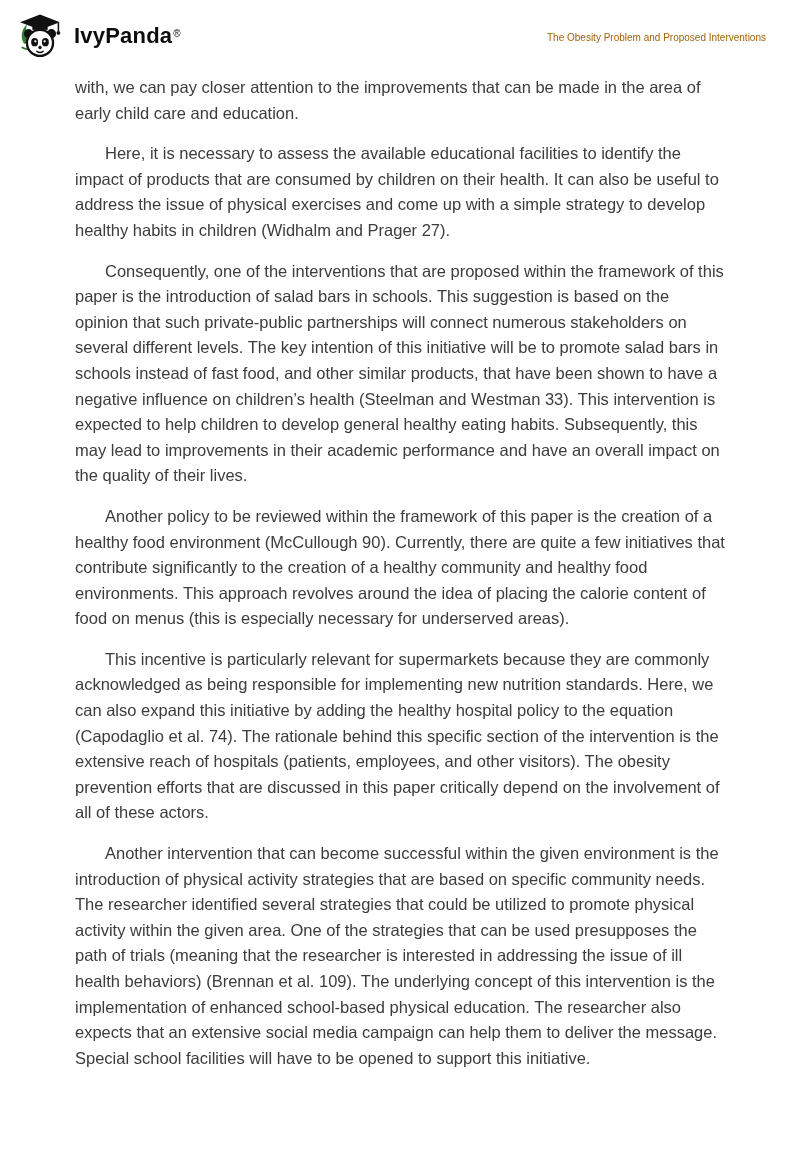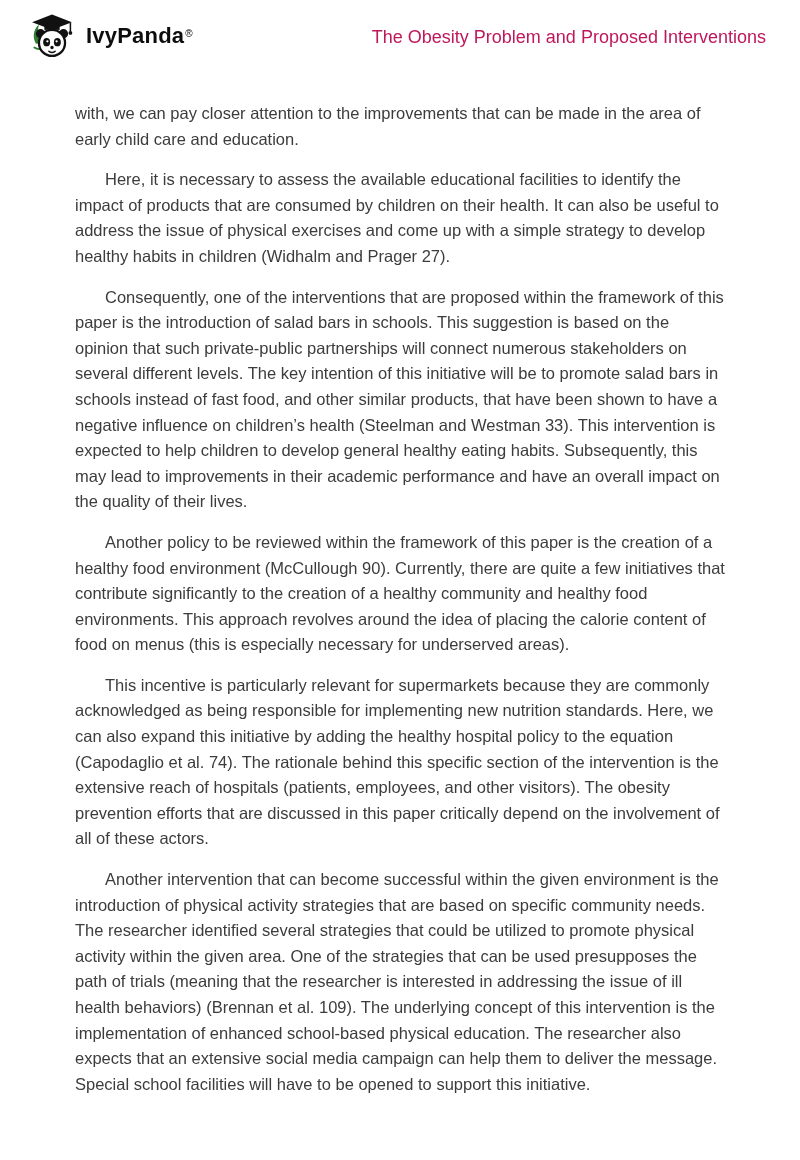--- a/index.html
+++ b/index.html
@@ -12,21 +12,21 @@
     height: 1160px;
     margin: 0 auto;
     background: #ffffff;
     overflow: hidden;
   }
 
   .header {
     display: flex;
     align-items: center;
     justify-content: space-between;
-    padding: 10px 34px 0 28px;
+    padding: 10px 34px 0 16px;
     height: 62px;
   }
 
   .brand {
     display: flex;
     align-items: center;
     gap: 10px;
     cursor: pointer;
   }
 
@@ -39,38 +39,38 @@
     letter-spacing: 0.2px;
   }
   .brand-reg {
     font-size: 10px;
     color: #0d0d0d;
     vertical-align: super;
     margin-left: 1px;
   }
 
   .doc-title {
-    font-size: 18px;
-    color: #be185d;
+    font-size: 10px;
+    color: #a16207;
     margin-top: 2px;
   }
 
   .content {
     padding: 13px 74px 0 75px;
   }
 
   p.para {
     font-size: 16.5px;
     line-height: 25.6px;
     color: #3c3c3c;
     margin-bottom: 15px;
     text-indent: 30px;
     text-align: left;
   }
-  p.para.first { text-indent: 0; margin-top: 26px; }
+  p.para.first { text-indent: 0; }
 
   .footer {
     position: absolute;
     right: 35px;
     bottom: 13px;
   }
   .source-url {
     font-size: 13px;
     color: #9e9e9e;
     text-decoration: none;

